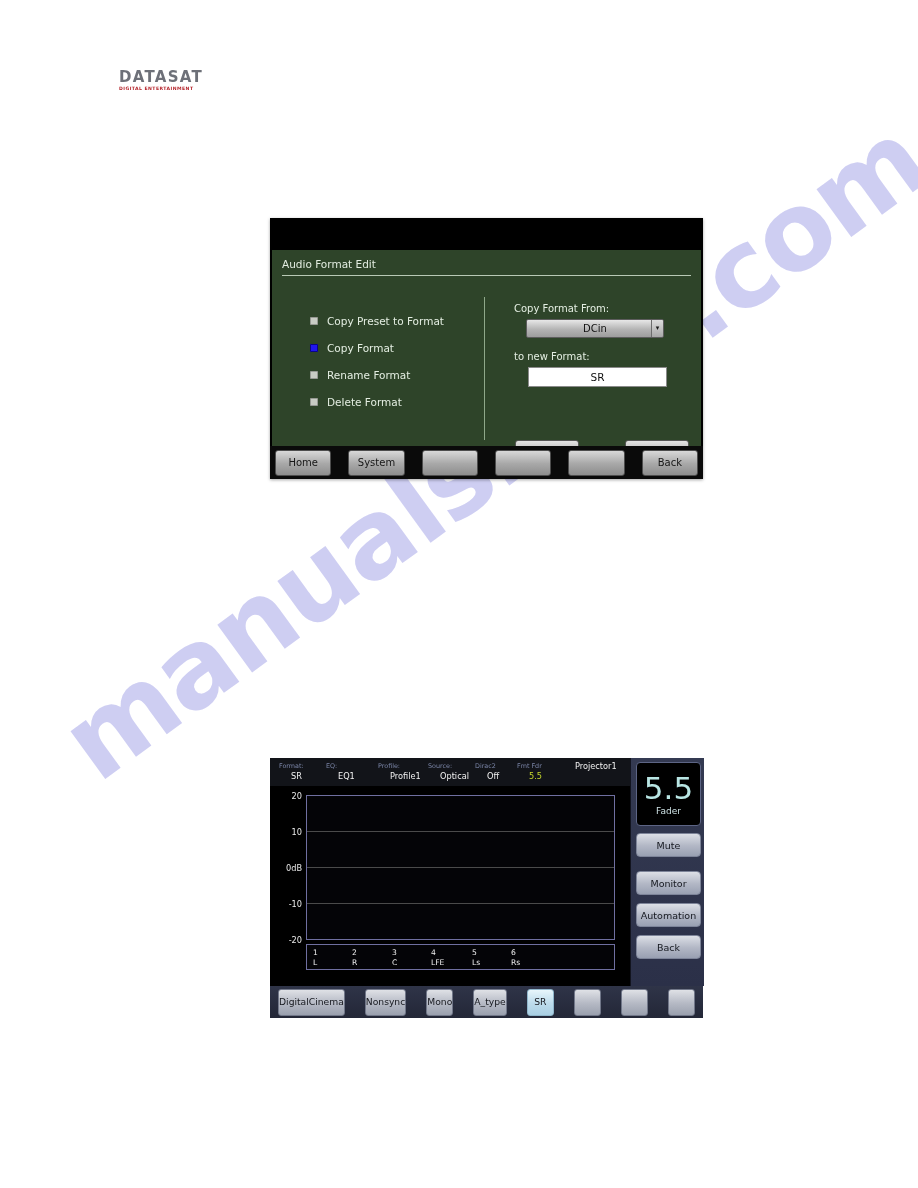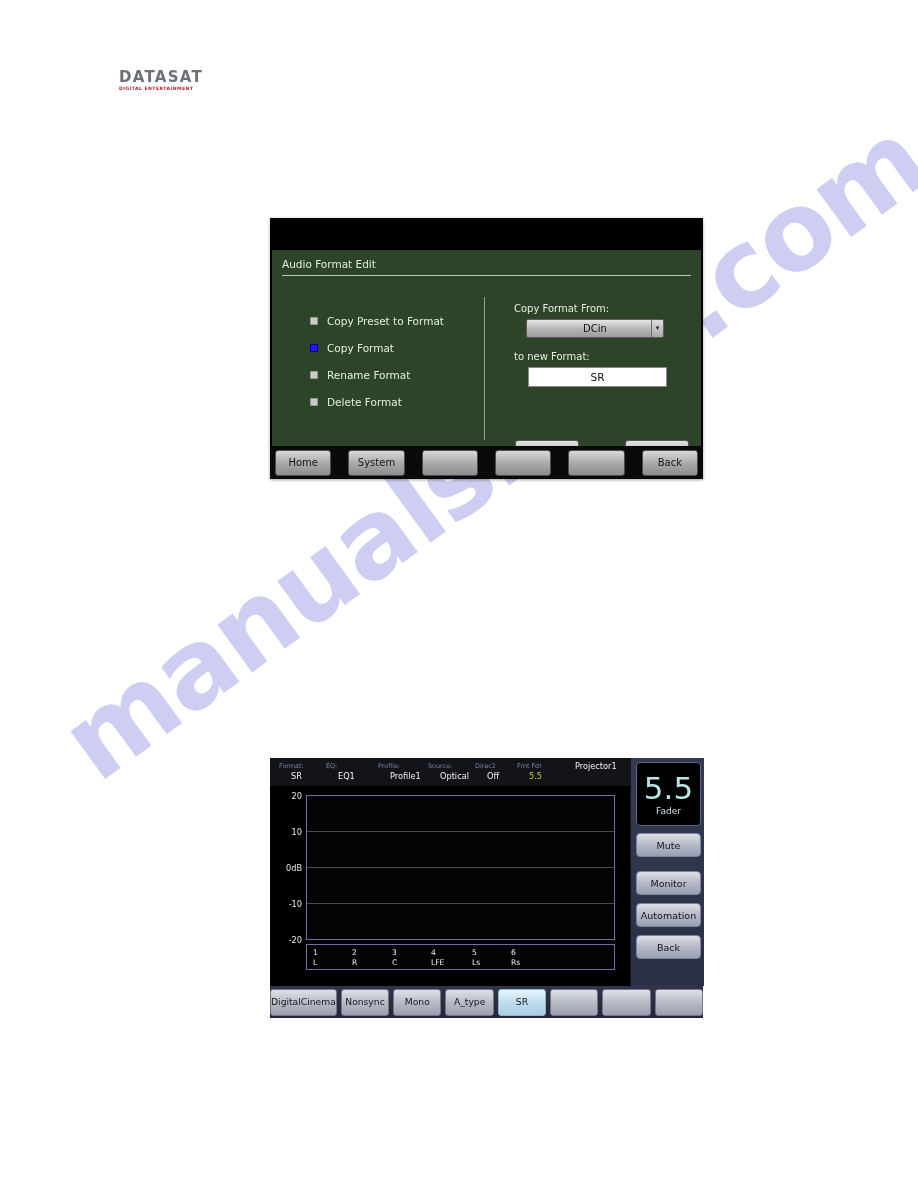--- a/index.html
+++ b/index.html
@@ -160,21 +160,21 @@
     border:1px solid #7d8499;
     background:linear-gradient(#dcdfe6,#b3b8c6 52%,#99a0b2);
     display:flex;align-items:center;justify-content:center;
     font-size:9.5px;color:#15181f;
   }
 
   
   .tabbar{
     position:absolute;left:0;top:228px;width:433px;height:32px;
     background:linear-gradient(#2f3448,#232737);
-    display:flex;align-items:center;padding:0 0;box-sizing:border-box;gap:4px;
+    display:flex;align-items:center;padding:0 8px;box-sizing:border-box;gap:20px;
   }
   .tab{
     flex:1;height:25px;border-radius:3px;border:1px solid #717789;
     background:linear-gradient(#dfe1e6,#b6bac5 52%,#9aa0ae);
     display:flex;align-items:center;justify-content:center;
     font-size:9.2px;color:#16181e;text-align:center;line-height:10px;
   }
   .tab.active{
     background:linear-gradient(#e8f6fb,#bedcec 52%,#a9cfe3);
     border-color:#8fb6cb;

